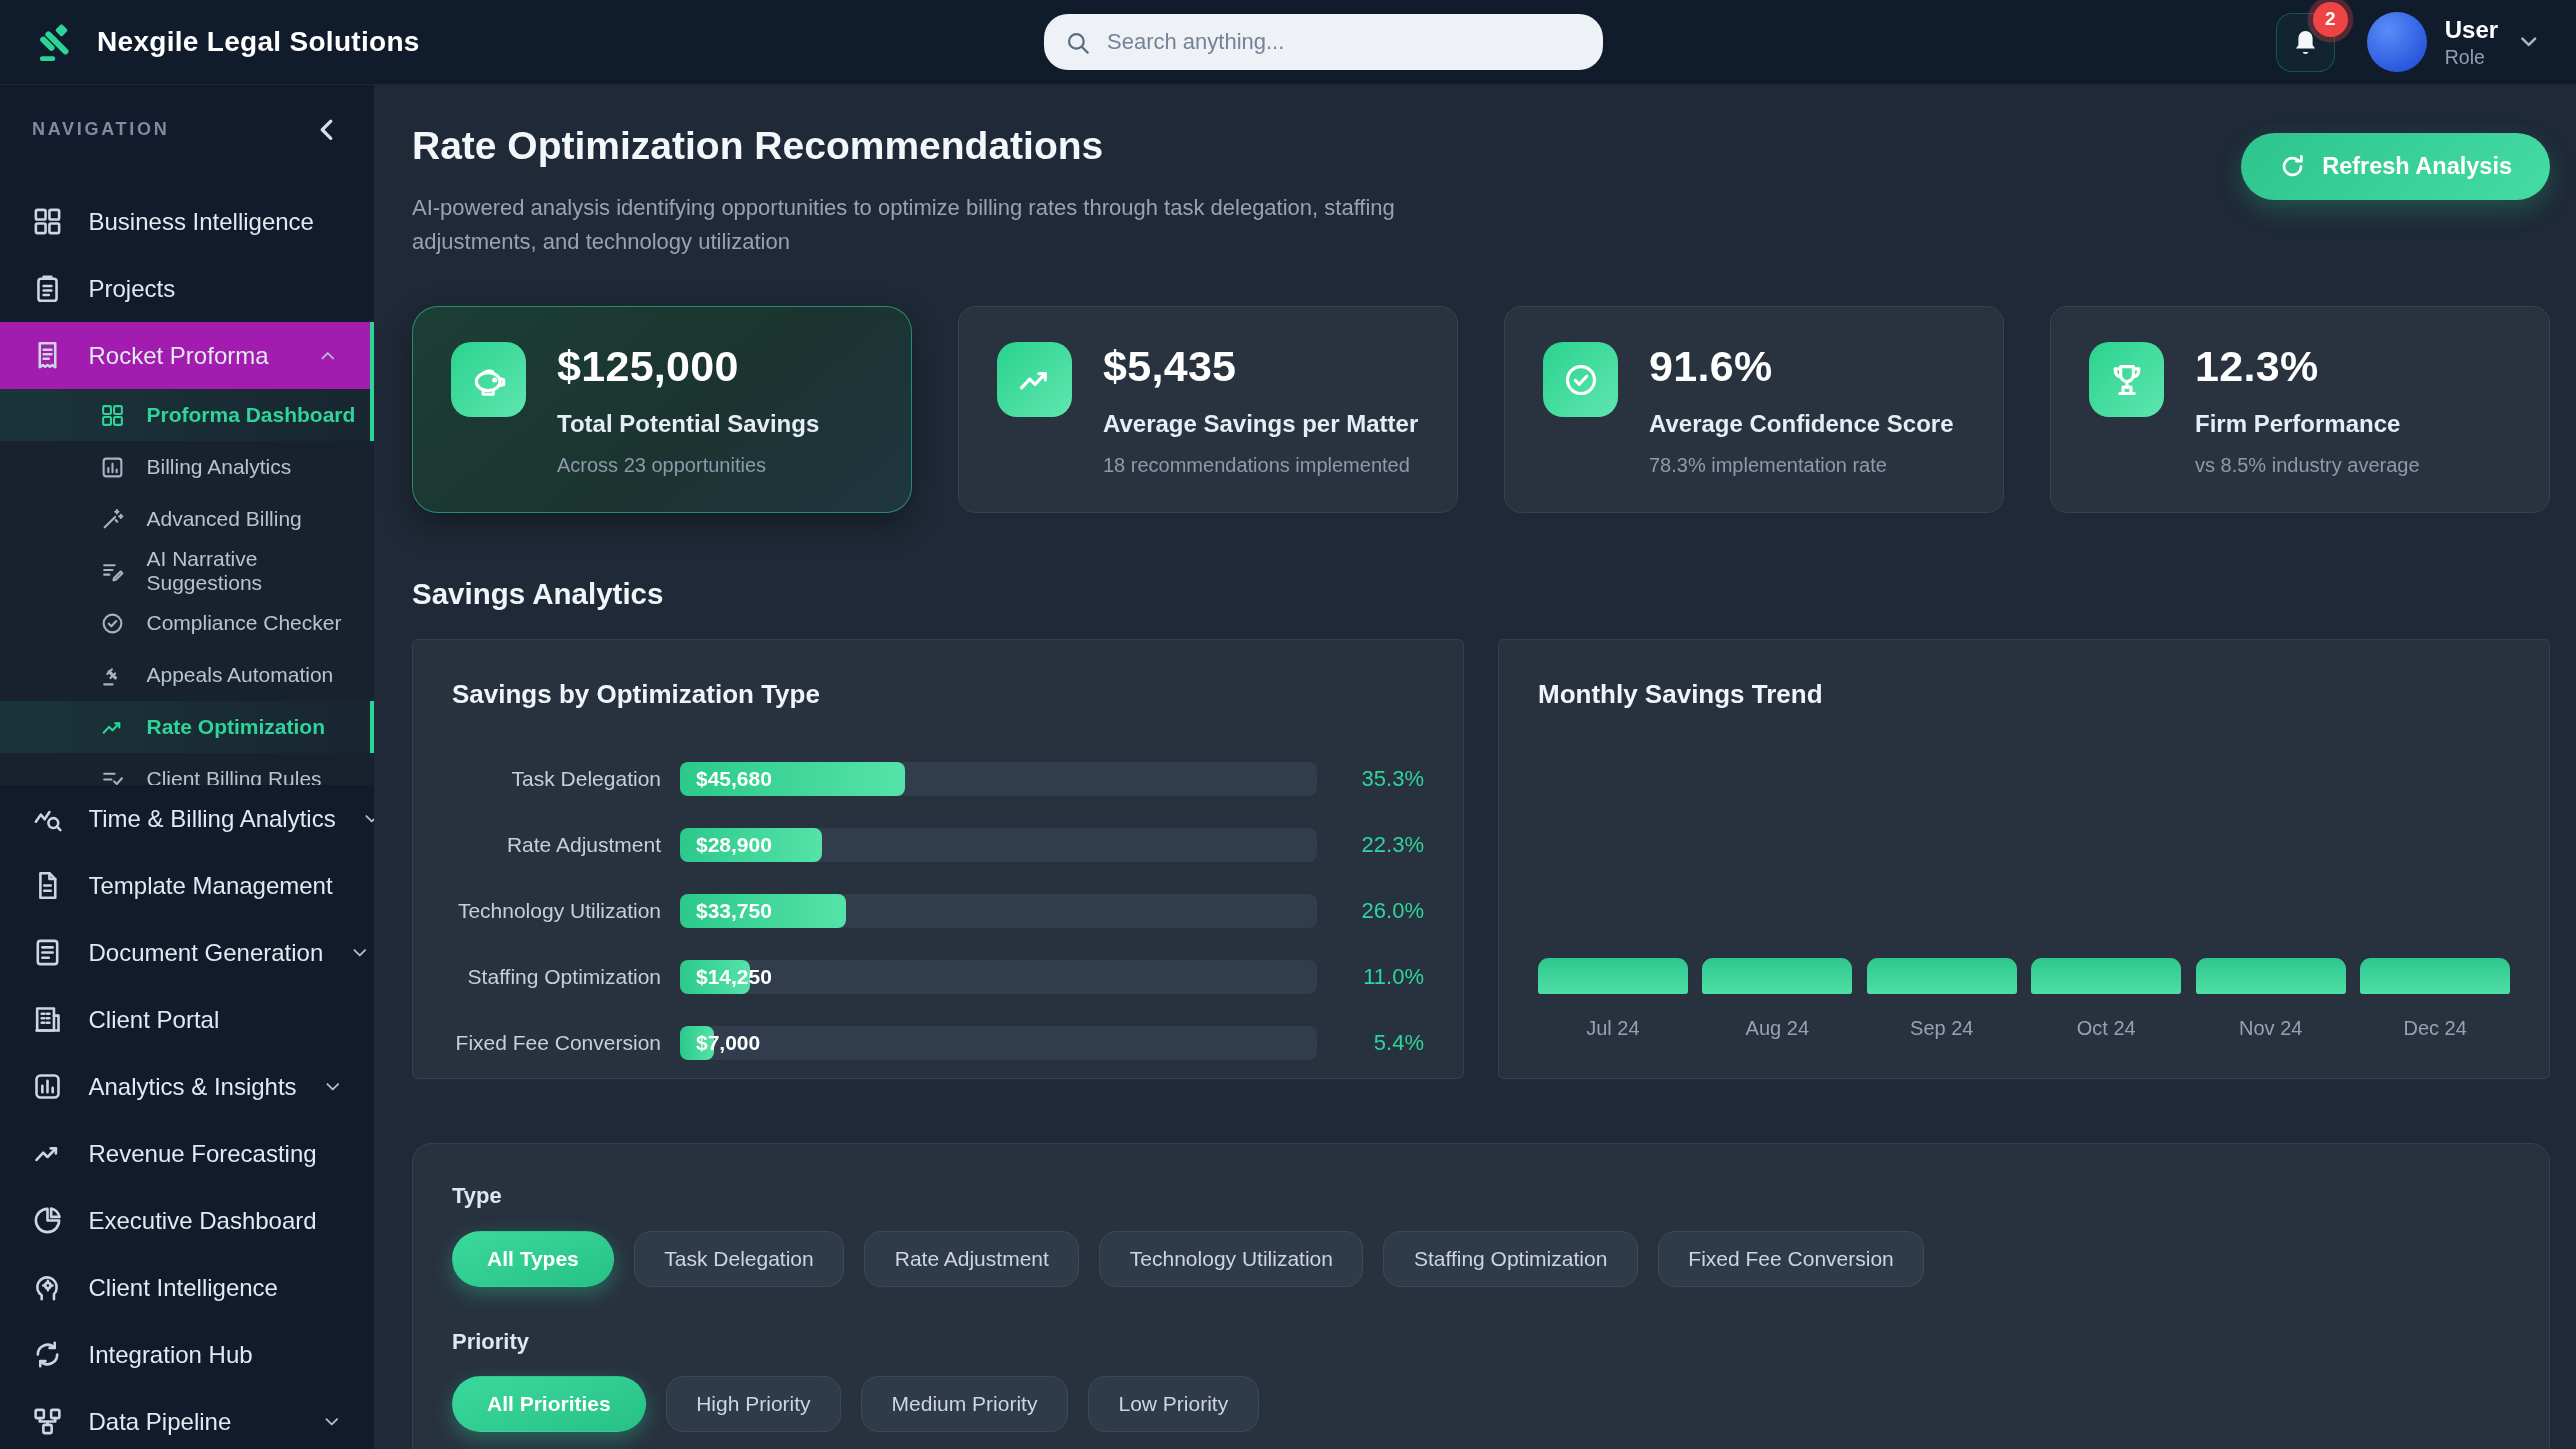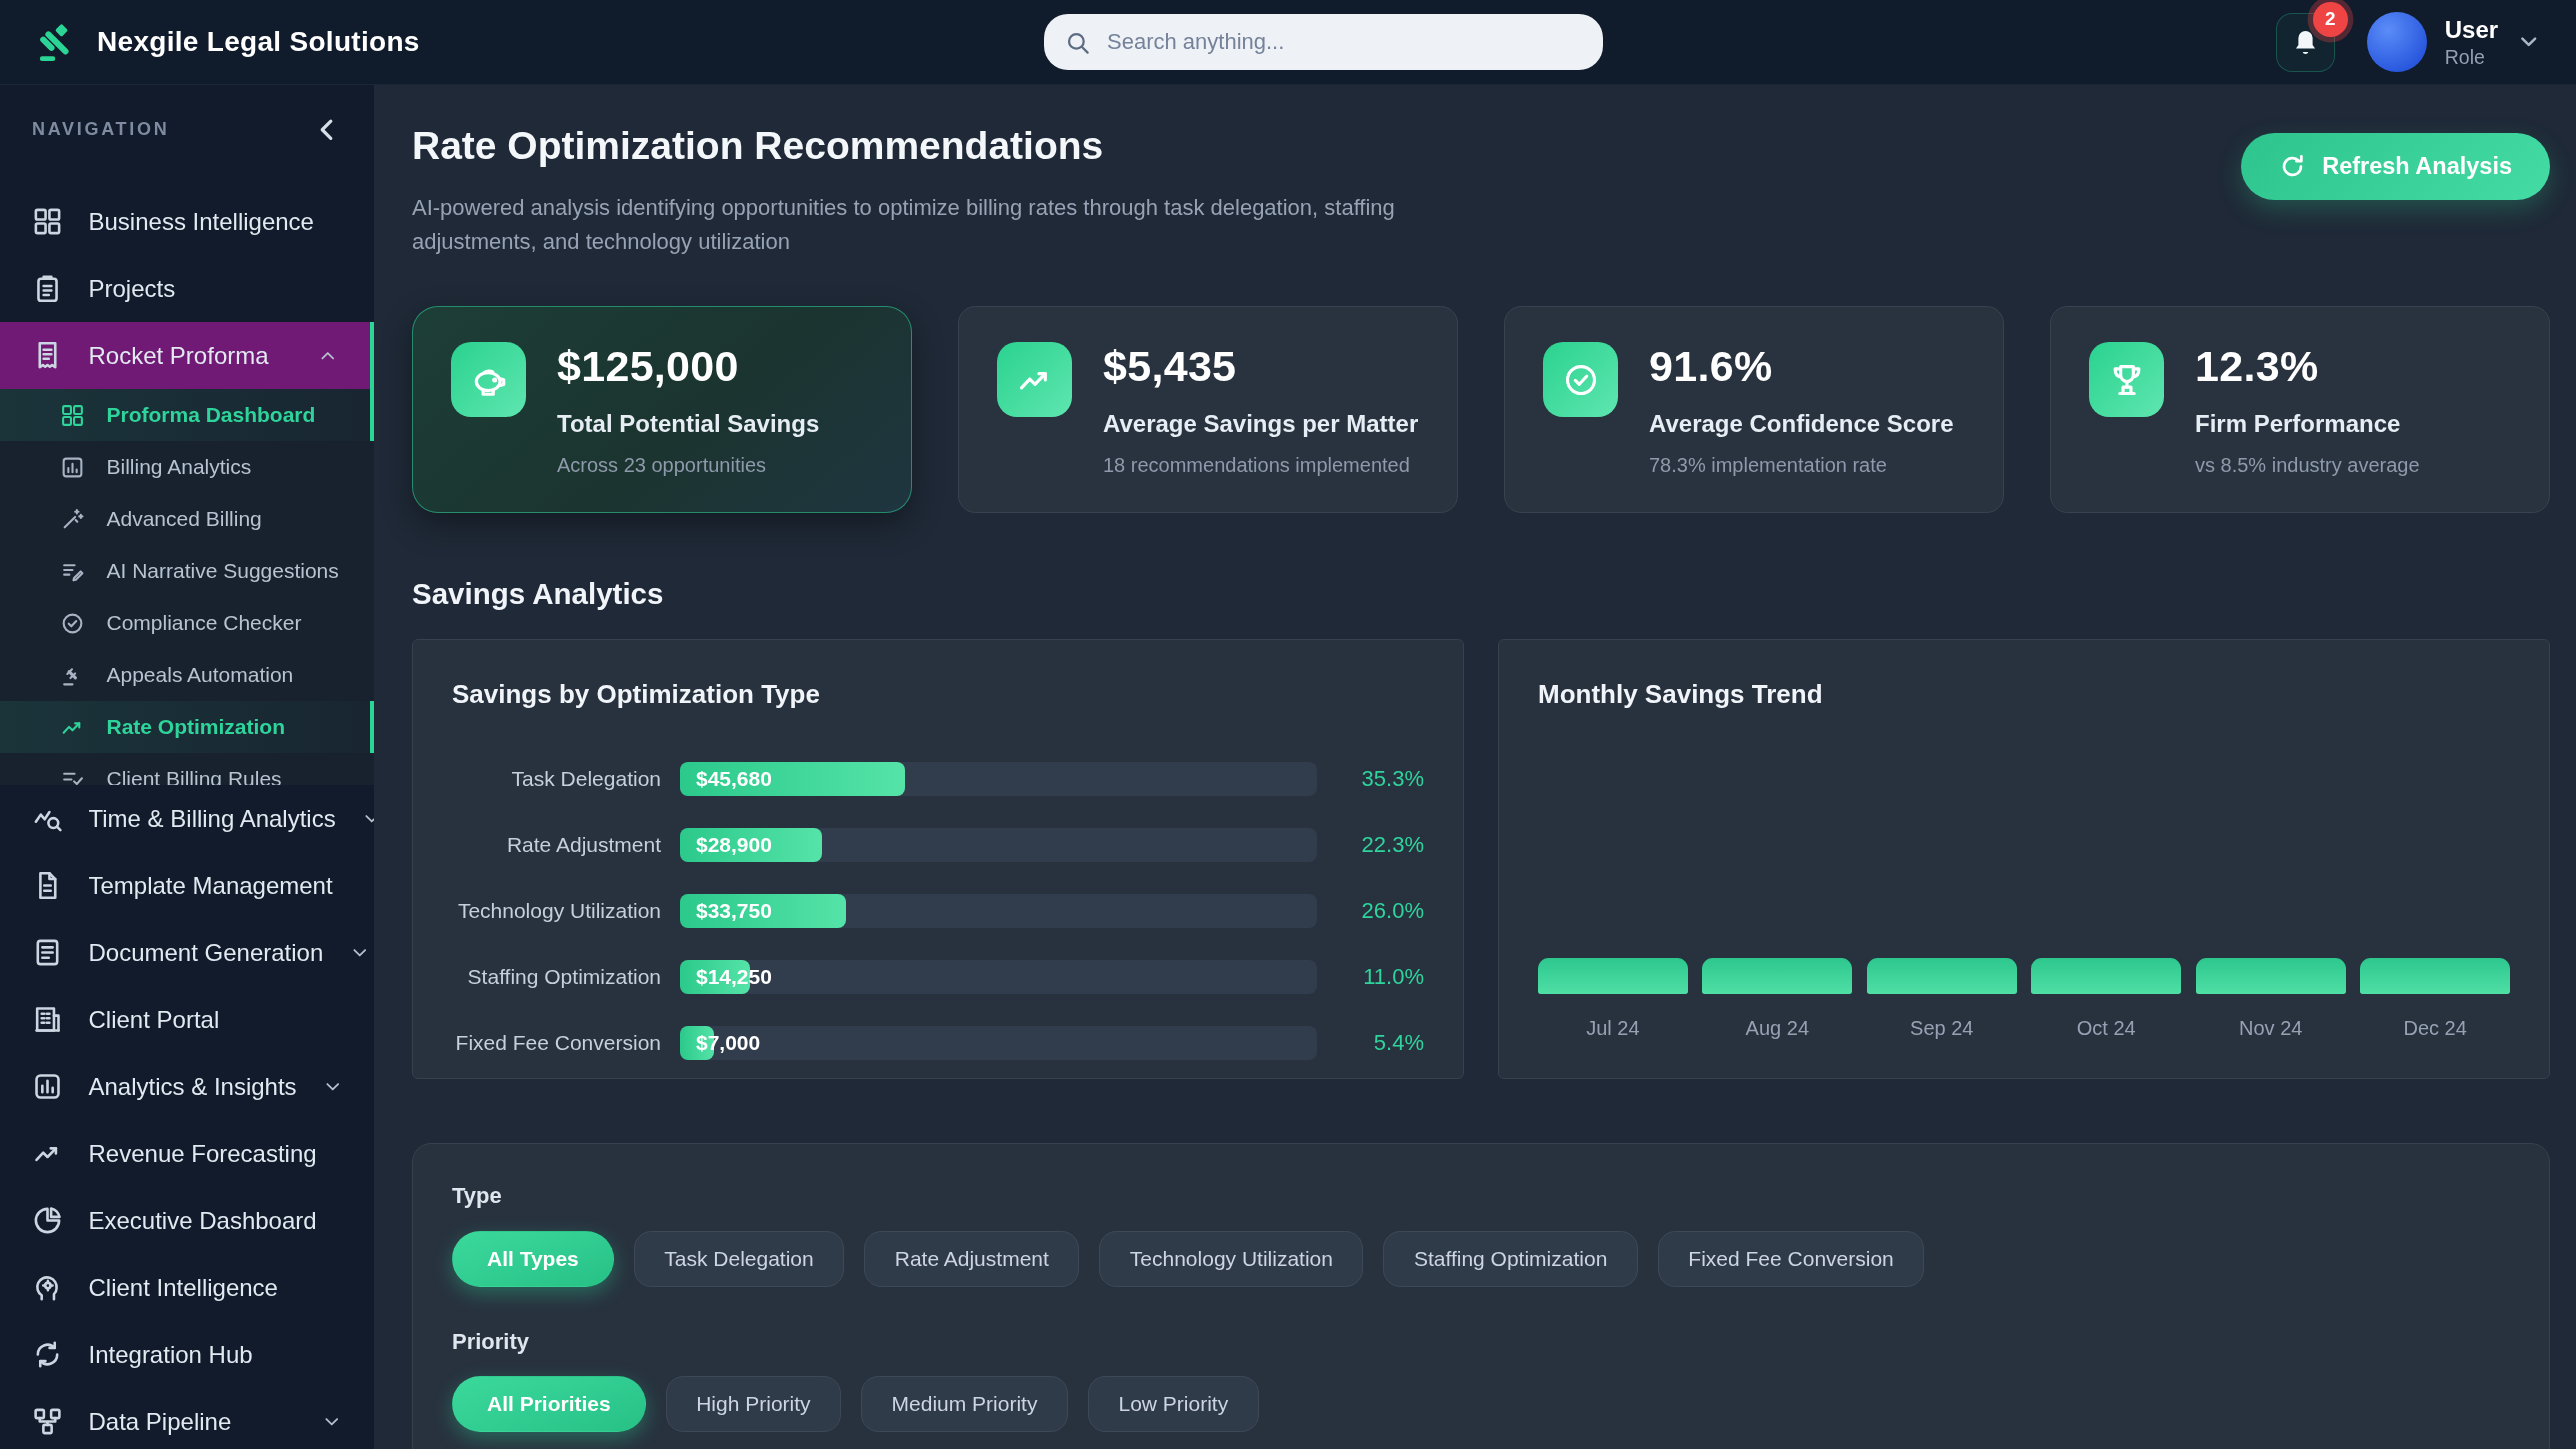--- a/index.html
+++ b/index.html
@@ -65,24 +65,24 @@
   .collapse-btn svg { width:29.5px; height:29.5px; }
   .nav-list { margin-top:44px; }
   .nav-item {
     height:67px; display:flex; align-items:center; gap:25.5px; padding:0 32px;
     font-size:24px; font-weight:500; color:#e2e9f1; cursor:pointer;
   }
   .nav-ic { width:31px; height:31px; color:#ccd6e2; flex-shrink:0; }
   .nav-label { flex:1; white-space:nowrap; }
   .nav-chev { width:21.5px; height:21.5px; color:#b4bfce; flex-shrink:0; }
   .nav-group { background:#18222f; }
-  .nav-item.parent { background:#701a75; border-right:4.7px solid #2bd596; }
+  .nav-item.parent { background:#a21caf; border-right:4.7px solid #2bd596; }
   .sub-list { height:396px; overflow:hidden; }
   .sub-item {
-    height:52px; display:flex; align-items:center; gap:21.5px; padding-left:60px;
+    height:52px; display:flex; align-items:center; gap:21.5px; padding-left:100px;
     font-size:21px; color:#b7c3d1; cursor:pointer;
   }
   .sub-ic { width:25px; height:25px; color:#a7b3c2; flex-shrink:0; }
   .sub-item.active {
     color:#2ed49a; font-weight:700;
     background:linear-gradient(90deg, rgba(46,212,154,0.10), rgba(46,212,154,0.02));
     border-right:4.7px solid #2bd596;
   }
   .sub-item.active .sub-ic { color:#2ed49a; }
 

